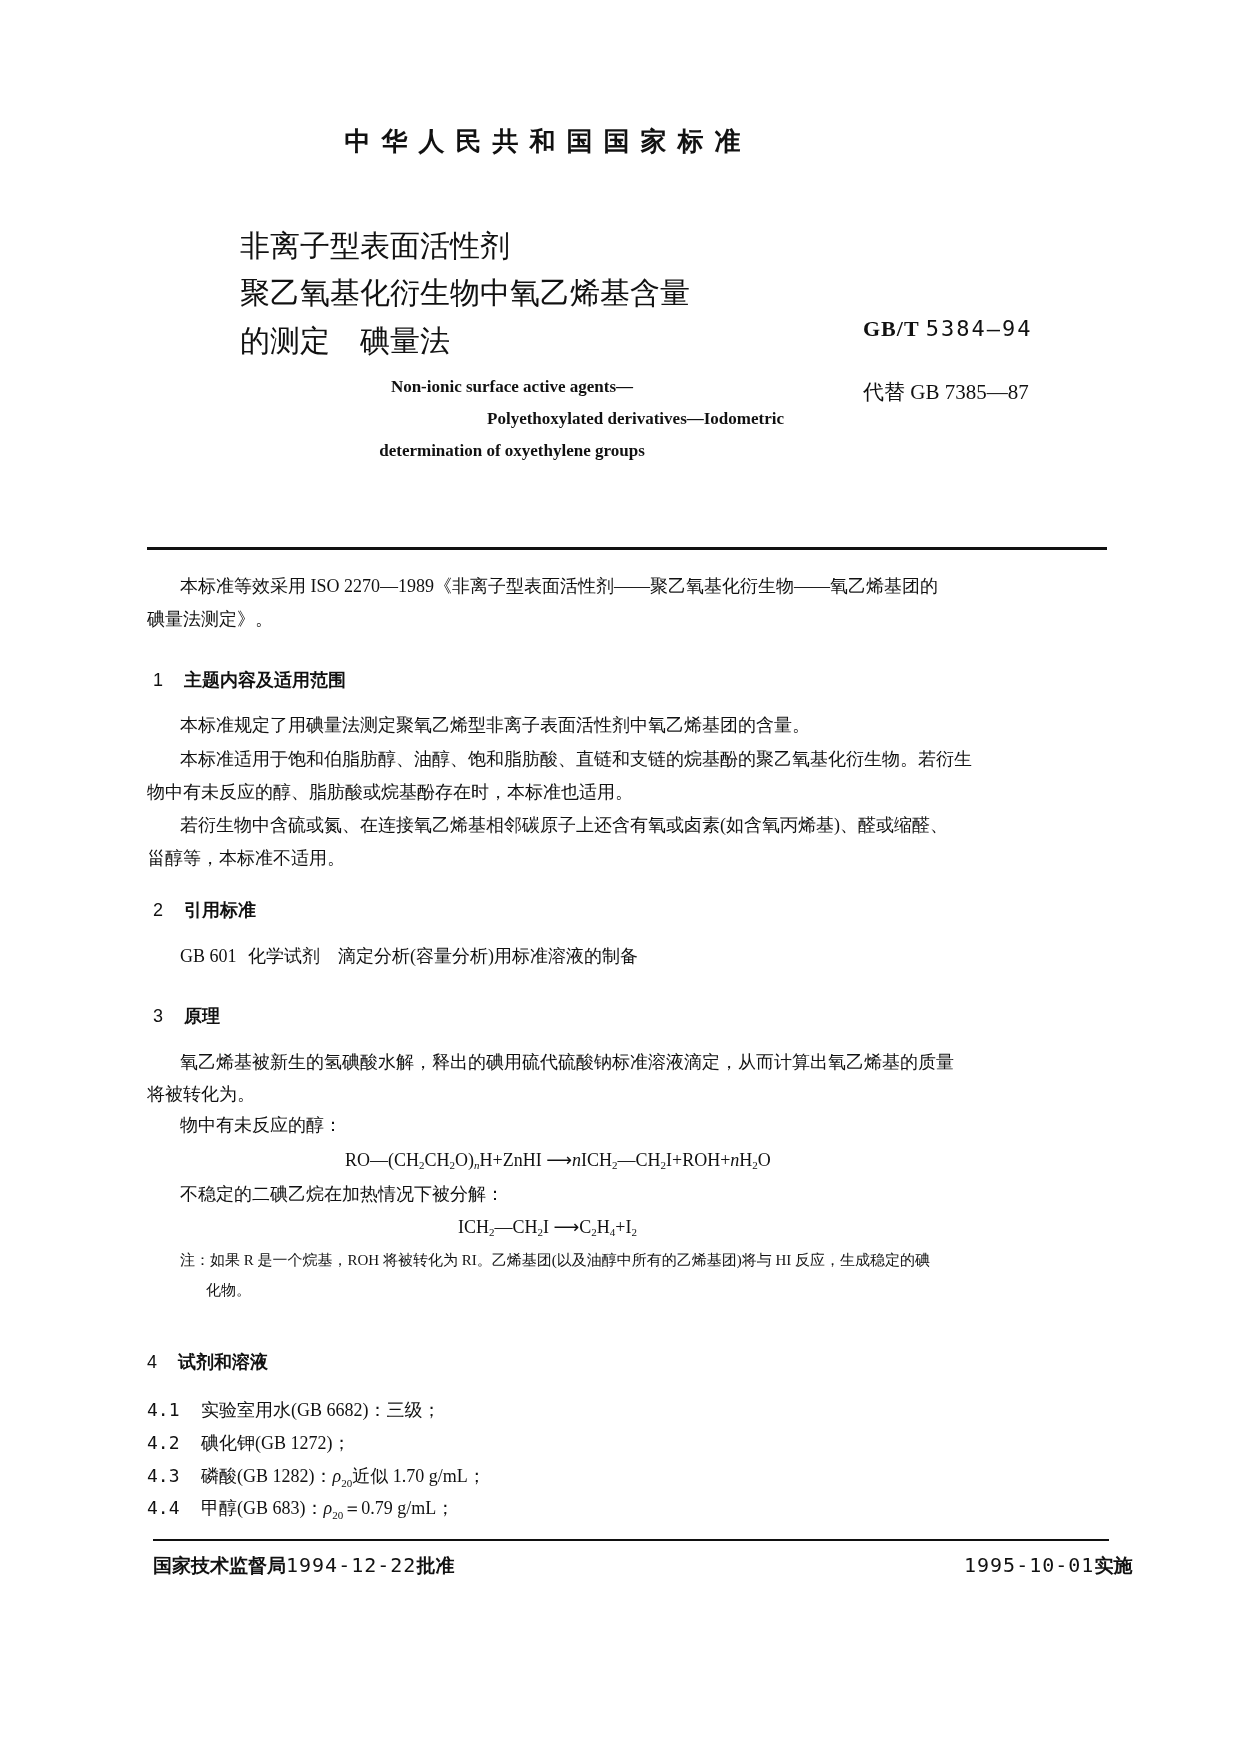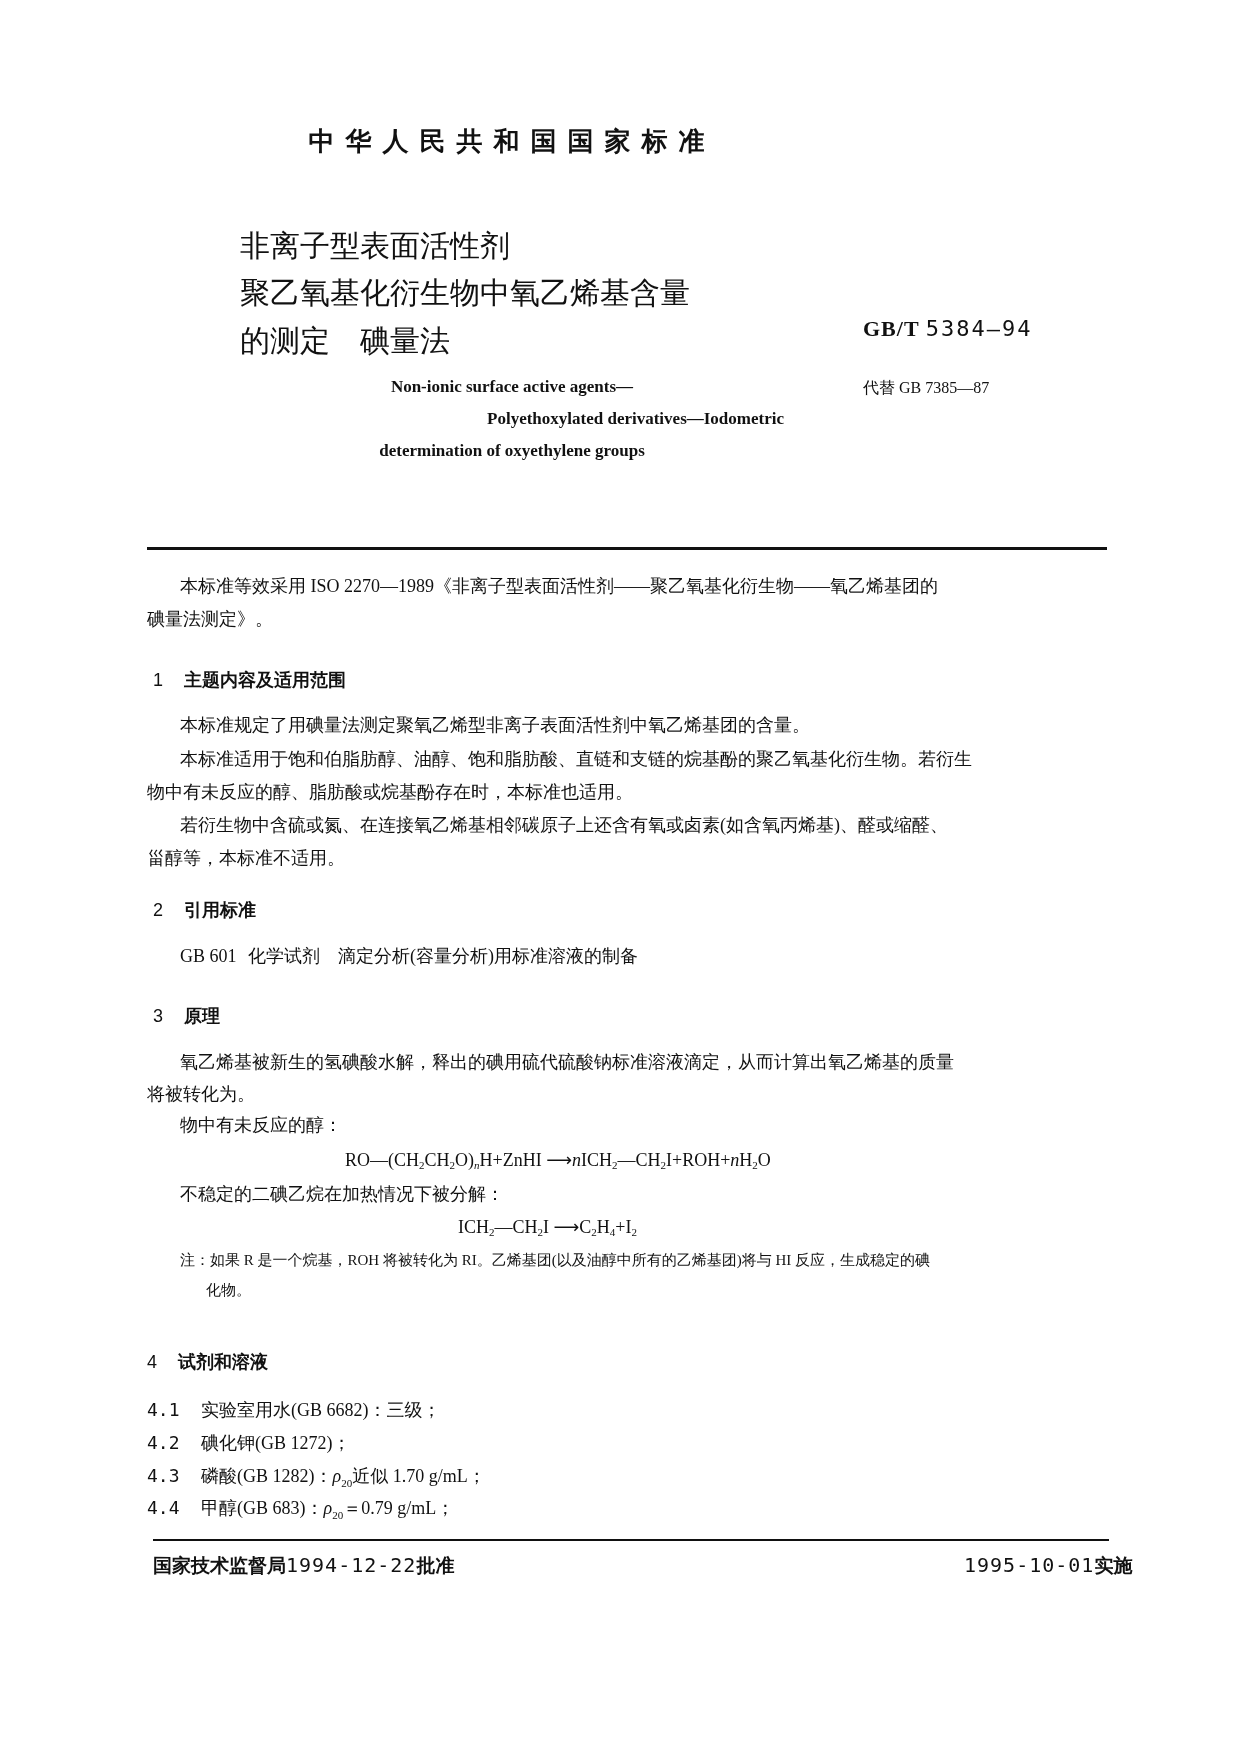--- a/index.html
+++ b/index.html
@@ -1,26 +1,26 @@
 <!DOCTYPE html>
 <html><head>
 <meta charset="utf-8">
 <style>
   html, body { margin: 0; padding: 0; background: #ffffff; }
   body { width: 1240px; height: 1754px; position: relative; overflow: hidden;
          font-family: "DejaVu Serif", "Liberation Serif", serif; color: #111; }
   .abs { position: absolute; white-space: nowrap; }
   .sans { font-family: "DejaVu Sans", "Liberation Sans", sans-serif; }
   .serif { font-family: "Liberation Serif", "DejaVu Serif", serif; }
-  .header-cn { left: 0; width: 1024px; top: 124px; font-size: 26px; font-weight: bold; letter-spacing: 11px; text-align: center; }
+  .header-cn { left: 0; width: 1024px; top: 124px; font-size: 26px; font-weight: bold; letter-spacing: 11px; text-align: center; padding-left: 36px; }
   .title-cn { left: 240px; width: 544px; font-size: 30px; font-weight: normal; text-align: left; }
   .std-no { left: 863px; top: 316px; font-size: 22px; font-weight: bold; letter-spacing: 1px; }
   .std-no .num { font-weight: normal; font-family: "DejaVu Sans Mono", "Liberation Mono", monospace; font-size: 22px; letter-spacing: 2px; }
   .title-en { left: 240px; width: 544px; font-size: 17px; font-weight: bold; text-align: center; font-family: "Liberation Serif", serif; }
-  .replace { left: 863px; top: 378px; font-size: 16px; }
+  .replace { left: 863px; top: 378px; font-size: 21px; }
   .rule { position: absolute; background: #111; }
   .para { font-size: 18px; line-height: 1; }
   .sec-head { font-size: 18px; font-weight: bold; }
   .sec-head .num { display: inline-block; width: 31px; font-weight: normal; font-family: "Liberation Sans", sans-serif; }
   .eq { font-size: 18px; font-family: "Liberation Serif", serif; }
   .eq sub { font-size: 11px; vertical-align: -3px; }
   .note { font-size: 15px; }
   .item { font-size: 18px; }
   .item .num { display: inline-block; width: 54px; font-family: "DejaVu Sans Mono", "Liberation Mono", monospace; font-size: 18px; }
   .footer { font-size: 19px; font-weight: bold; top: 1553px; }

